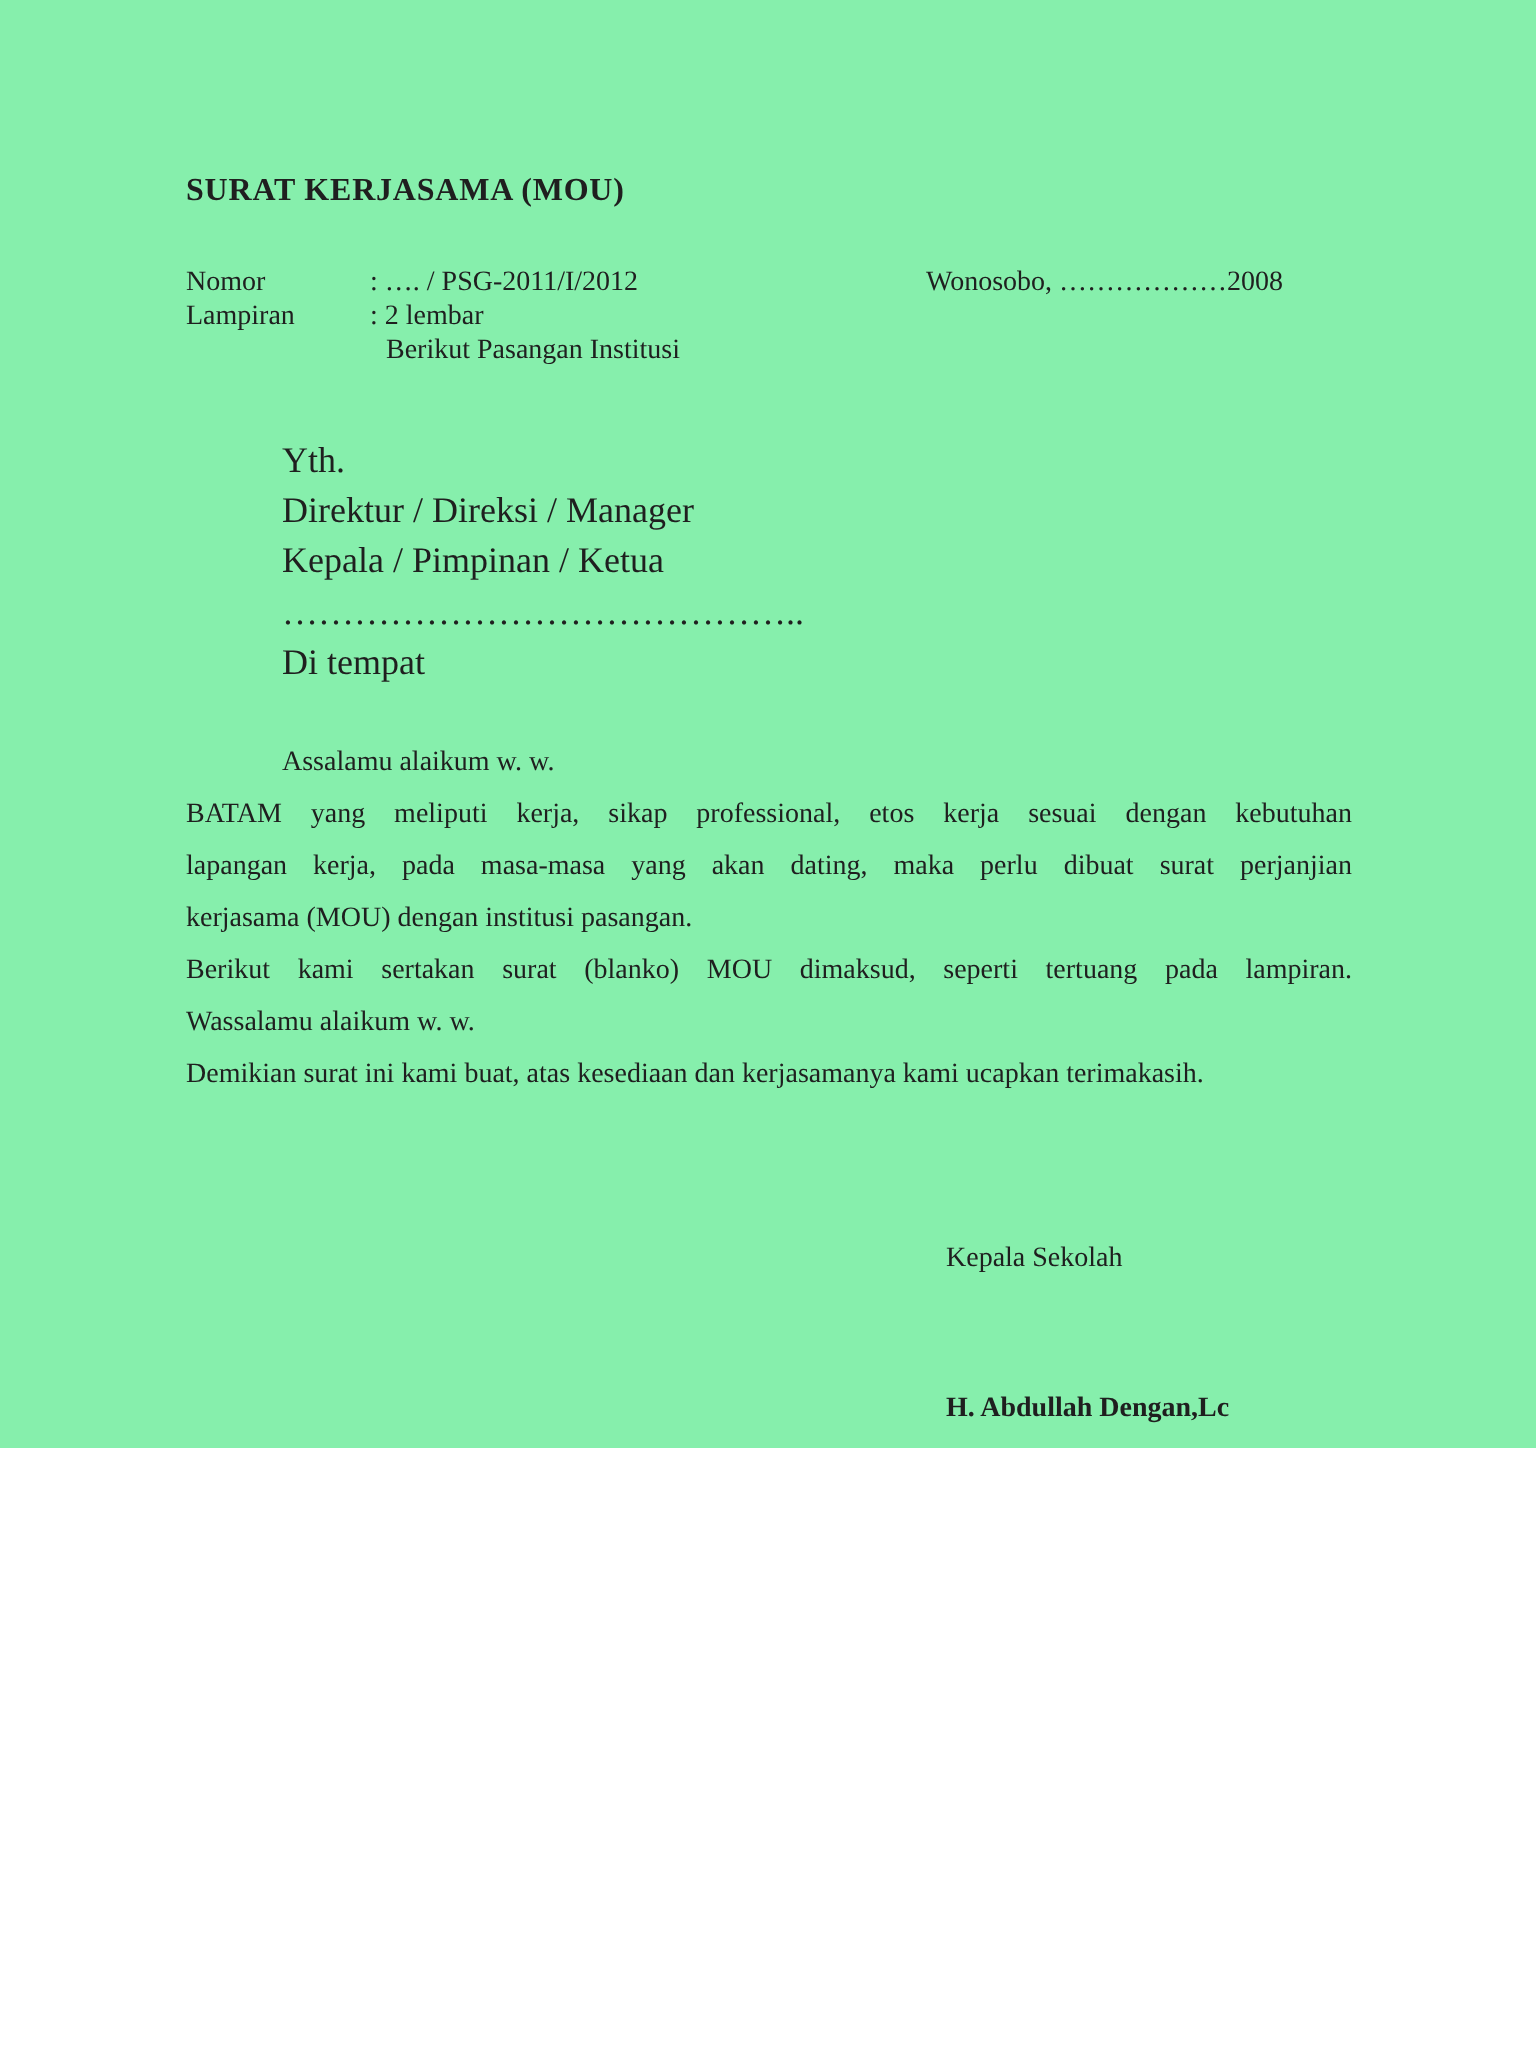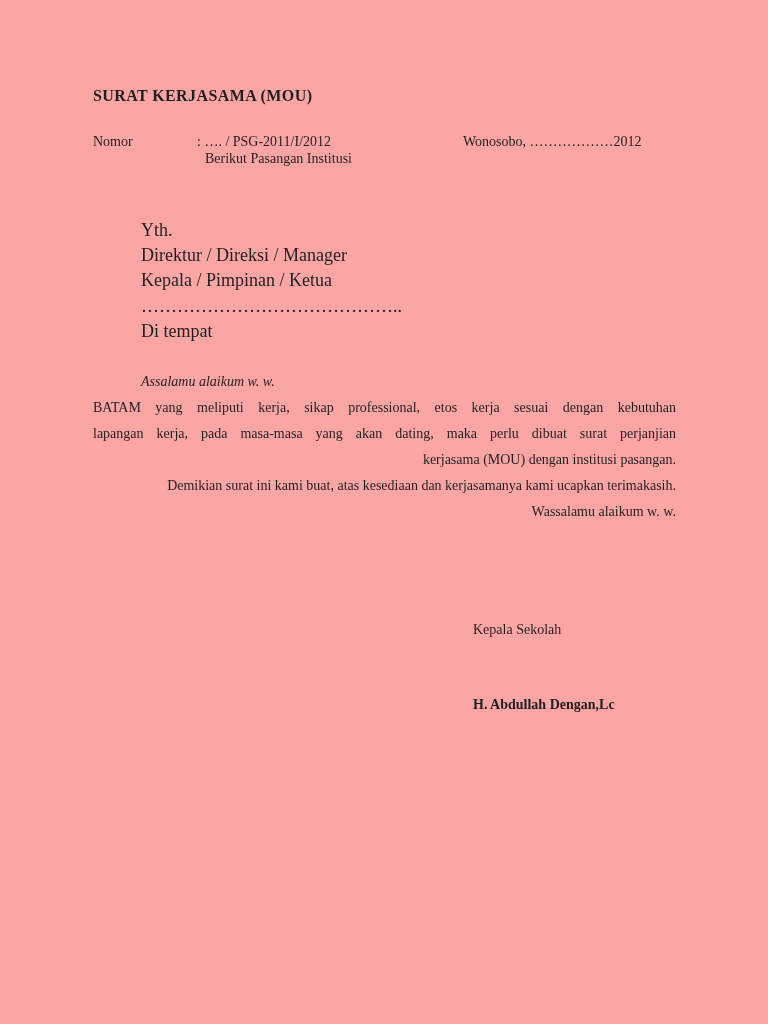--- a/index.html
+++ b/index.html
@@ -3,22 +3,22 @@
 <meta charset="utf-8">
 <style>
   html, body {
     margin: 0;
     padding: 0;
     background: #ffffff;
   }
   .page {
     position: relative;
     width: 768px;
-    height: 1024px;
-    background: #fca5a5;
+    height: 724px;
+    background: #86efac;
     overflow: hidden;
     font-family: "Liberation Serif", "DejaVu Serif", serif;
     color: #1f1f1f;
   }
   .letter-title {
     position: absolute;
     left: 93px;
     top: 86px;
     font-size: 16px;
     font-weight: bold;
@@ -27,21 +27,21 @@
     white-space: nowrap;
   }
   .meta-block {
     position: absolute;
     left: 93px;
     top: 133px;
     width: 583px;
     font-size: 14px;
     line-height: 17.2px;
   }
-  .meta-row { display: flex; gap: 12px; }
+  .meta-row { display: flex; }
   .meta-label { width: 92px; flex: 0 0 92px; }
   .meta-value { white-space: nowrap; }
   .meta-value.indent-colon { padding-left: 8px; }
   .dateline {
     position: absolute;
     left: 370px;
     top: 0;
     white-space: nowrap;
   }
   .recipient-block {
@@ -53,27 +53,27 @@
     white-space: nowrap;
   }
   .body-block {
     position: absolute;
     left: 93px;
     top: 369px;
     width: 583px;
     font-size: 14px;
     line-height: 26px;
   }
-  .salutation { padding-left: 48px; font-style: italic; }
+  .salutation { padding-left: 48px; }
   .jline {
     text-align: justify;
     text-align-last: justify;
     text-justify: inter-word;
   }
-  .plain { text-align: right; }
+  .plain { text-align: left; }
   .signature-block {
     position: absolute;
     left: 473px;
     top: 620px;
     font-size: 14px;
     line-height: 20px;
   }
   .signature-name {
     margin-top: 55px;
     font-weight: bold;
@@ -87,41 +87,46 @@
 <div class="page">
 
   <div class="letter-title">SURAT KERJASAMA (MOU)</div>
 
   <div class="meta-block">
     <div class="meta-row">
       <div class="meta-label">Nomor</div>
       <div class="meta-value">: …. / PSG-2011/I/2012</div>
     </div>
     <div class="meta-row">
+      <div class="meta-label">Lampiran</div>
+      <div class="meta-value">: 2 lembar</div>
+    </div>
+    <div class="meta-row">
       <div class="meta-label"></div>
       <div class="meta-value indent-colon">Berikut Pasangan Institusi</div>
     </div>
-    <div class="dateline">Wonosobo, ………………2012</div>
+    <div class="dateline">Wonosobo, ………………2008</div>
   </div>
 
   <div class="recipient-block">
     <div>Yth.</div>
     <div>Direktur / Direksi / Manager</div>
     <div>Kepala / Pimpinan / Ketua</div>
     <div>……………………………………..</div>
     <div>Di tempat</div>
   </div>
 
   <div class="body-block">
     <div class="salutation">Assalamu alaikum w. w.</div>
     <div class="jline">BATAM yang meliputi kerja, sikap professional, etos kerja sesuai dengan kebutuhan</div>
     <div class="jline">lapangan kerja, pada masa-masa yang akan dating, maka perlu dibuat surat perjanjian</div>
     <div class="plain">kerjasama (MOU) dengan institusi pasangan.</div>
+    <div class="jline">Berikut kami sertakan surat (blanko) MOU dimaksud, seperti tertuang pada lampiran.</div>
+    <div class="plain">Wassalamu alaikum w. w.</div>
     <div class="plain">Demikian surat ini kami buat, atas kesediaan dan kerjasamanya kami ucapkan terimakasih.</div>
-    <div class="plain">Wassalamu alaikum w. w.</div>
   </div>
 
   <div class="signature-block">
     <div class="signature-role">Kepala Sekolah</div>
     <div class="signature-name">H. Abdullah Dengan,Lc</div>
   </div>
 
 </div>
 
 </body></html>

